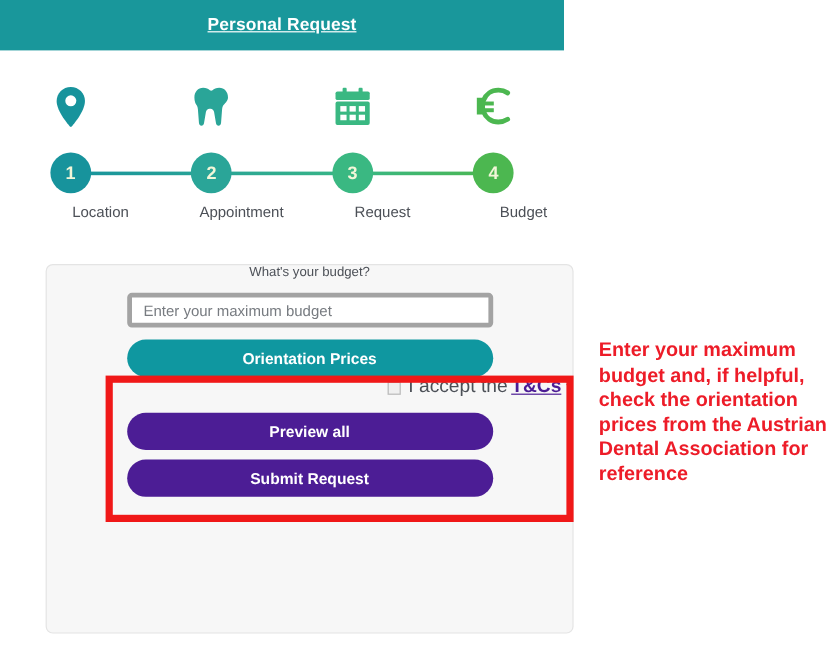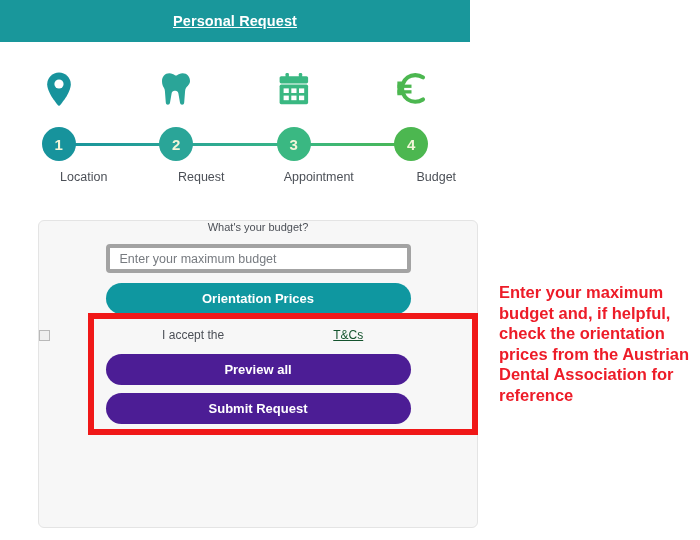--- a/index.html
+++ b/index.html
@@ -169,36 +169,35 @@
     font-family: "Liberation Sans", sans-serif;
     font-size: 12.5px;
     color: #4c5057;
     outline: none;
   }
   .budget-input::placeholder { color: #777b80; opacity: 1; }
 
   .tc-row {
     display: flex;
     align-items: center;
-    justify-content: space-between;
-    margin-top: 14px;
-    font-size: 12px;
+    justify-content: flex-end;
+    font-size: 16px;
     color: #4c5057;
   }
   .tc-checkbox {
     width: 11px;
     height: 11px;
     box-sizing: border-box;
     border: 1px solid #b9b9b9;
     background: #f0f0f0;
     margin-right: 6px;
     cursor: pointer;
     display: inline-block;
   }
-  .tc-link { color: #14532d; margin-left: 3px; }
+  .tc-link { color: #4c1d95; margin-left: 3px; font-weight: bold; }
   .tc-star { color: #3cb683; margin-left: 3px; }
 
   .gap-8  { height: 8px; }
   .gap-10 { height: 10px; }
   .gap-12 { height: 12px; }
 
   
   #highlight-box {
     position: absolute;
     left: 88px;
@@ -289,24 +288,24 @@
     <div class="step-col">
       <div class="circle" style="background:#4cb750">4</div>
     </div>
   </div>
 
   <div class="step-labels">
     <div class="step-col">
       <span class="step-label">Location</span>
     </div>
     <div class="step-col">
+      <span class="step-label">Appointment</span>
+    </div>
+    <div class="step-col">
       <span class="step-label">Request</span>
-    </div>
-    <div class="step-col">
-      <span class="step-label">Appointment</span>
     </div>
     <div class="step-col">
       <span class="step-label">Budget</span>
     </div>
   </div>
 </div>
 
 <div id="form-card">
 
 

